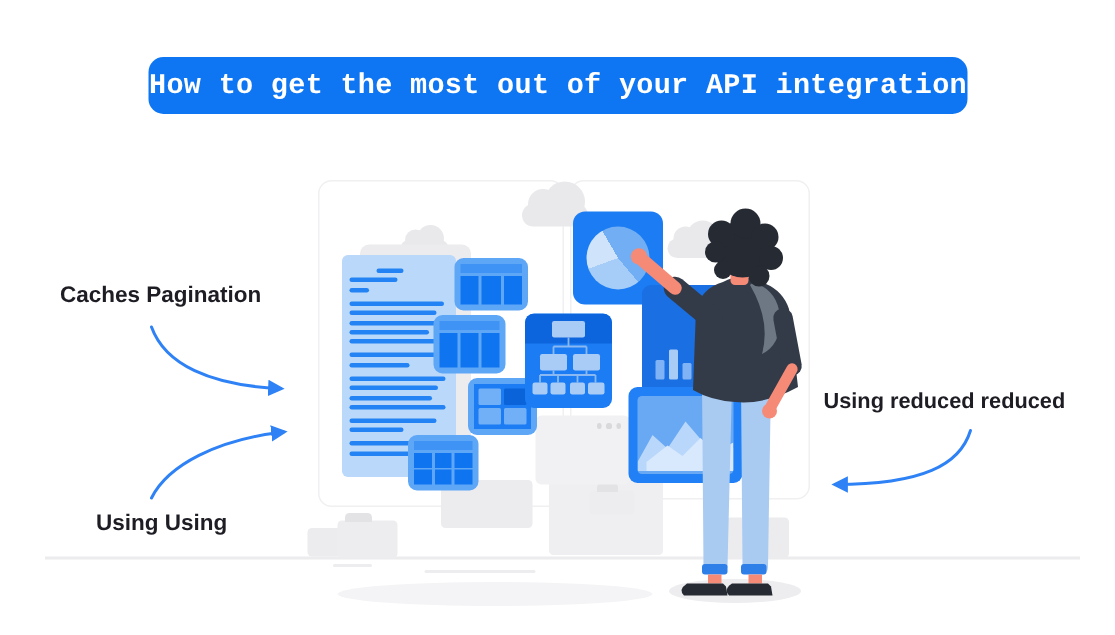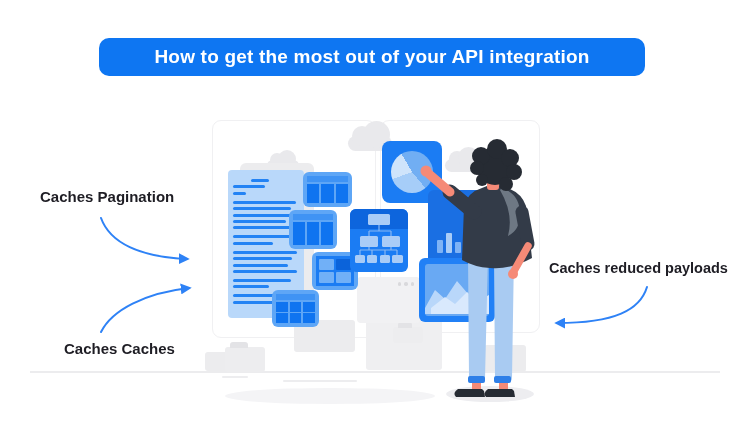--- a/index.html
+++ b/index.html
@@ -8,21 +8,21 @@
     background:#ffffff;font-family:"Liberation Sans",sans-serif;
   }
   .abs{position:absolute;}
 
   
   .banner{
     left:99px;top:38px;width:546px;height:38px;background:#0e76f2;
     border-radius:10px;display:flex;align-items:center;justify-content:center;
     z-index:30;
   }
-  .banner span{color:#fff;font-size:19px;font-weight:700;letter-spacing:.2px;}
+  .banner span{color:#fff;font-size:19px;font-weight:700;letter-spacing:.2px;font-family:Liberation Mono, monospace;}
 
   
   .label{color:#1e1d24;font-weight:700;z-index:28;white-space:nowrap;}
   .label-pagination{left:40px;top:188px;font-size:15px;}
   .label-caches{left:64px;top:340px;font-size:15px;}
   .label-payloads{left:549px;top:260px;font-size:14.5px;}
 
   
   .arrows{left:0;top:0;z-index:27;pointer-events:none;}
 
@@ -262,18 +262,18 @@
     <marker id="ah" viewBox="0 0 10 10" refX="7.5" refY="5" markerWidth="5.5" markerHeight="5.5" orient="auto-start-reverse">
       <path d="M0,0 L10,5 L0,10 Z" fill="#2e82f6"></path>
     </marker>
   </defs>
   <path d="M101,218 C110,243 140,257 187,259" fill="none" stroke="#2e82f6" stroke-width="2" stroke-linecap="round" marker-end="url(#ah)"></path>
   <path d="M101,332 C112,310 145,293 189,288" fill="none" stroke="#2e82f6" stroke-width="2" stroke-linecap="round" marker-end="url(#ah)"></path>
   <path d="M647,287 C640,310 615,323 557,323" fill="none" stroke="#2e82f6" stroke-width="2" stroke-linecap="round" marker-end="url(#ah)"></path>
 </svg>
 
 <div class="abs label label-pagination">Caches Pagination</div>
-<div class="abs label label-caches">Caches Caches</div>
-<div class="abs label label-payloads">Caches reduced payloads</div>
+<div class="abs label label-caches">Using Using</div>
+<div class="abs label label-payloads">Using reduced reduced</div>
 
 <div class="abs banner">
   <span>How to get the most out of your API integration</span>
 </div>
 
 </body></html>

